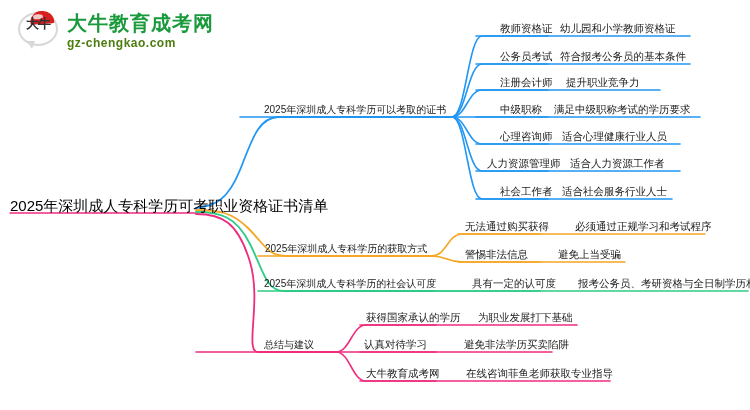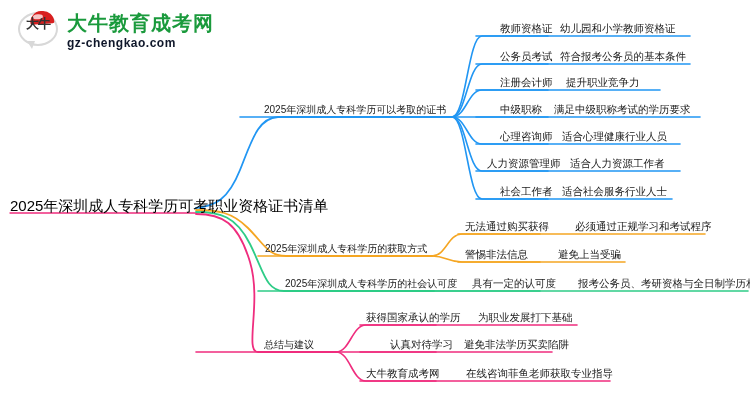--- a/index.html
+++ b/index.html
@@ -82,21 +82,21 @@
     font-size: 20px;
     font-weight: bold;
     color: #1a9a3c;
     letter-spacing: 1px;
     white-space: nowrap;
   }
   #logo-sub {
     margin-top: 4px;
     font-size: 12px;
     font-weight: bold;
-    color: #0f172a;
+    color: #4d7c0f;
     letter-spacing: .5px;
     white-space: nowrap;
   }
 
   
   #map-svg {
     position: absolute;
     left: 0; top: 0;
     width: 750px; height: 410px;
   }
@@ -195,23 +195,23 @@
 <div class="node lvl3" style="left:570px; top:157px;">适合人力资源工作者</div>
 <div class="node lvl3" style="left:500px; top:185px;">社会工作者</div>
 <div class="node lvl3" style="left:562px; top:185px;">适合社会服务行业人士</div>
 
 <div class="node lvl2" style="left:265px; top:242px;">2025年深圳成人专科学历的获取方式</div>
 <div class="node lvl3" style="left:465px; top:220px;">无法通过购买获得</div>
 <div class="node lvl3" style="left:575px; top:220px;">必须通过正规学习和考试程序</div>
 <div class="node lvl3" style="left:465px; top:248px;">警惕非法信息</div>
 <div class="node lvl3" style="left:558px; top:248px;">避免上当受骗</div>
 
-<div class="node lvl2" style="left:264px; top:277px;margin-left:21px;">2025年深圳成人专科学历的社会认可度</div>
+<div class="node lvl2" style="left:264px; top:277px;">2025年深圳成人专科学历的社会认可度</div>
 <div class="node lvl3" style="left:472px; top:277px;">具有一定的认可度</div>
 <div class="node lvl3" style="left:578px; top:277px;">报考公务员、考研资格与全日制学历相同</div>
 
 <div class="node lvl2" style="left:264px; top:338px;">总结与建议</div>
 <div class="node lvl3" style="left:366px; top:311px;">获得国家承认的学历</div>
 <div class="node lvl3" style="left:478px; top:311px;">为职业发展打下基础</div>
-<div class="node lvl3" style="left:390px; top:338px;">认真对待学习</div>
+<div class="node lvl3" style="left:364px; top:338px;">认真对待学习</div>
 <div class="node lvl3" style="left:464px; top:338px;">避免非法学历买卖陷阱</div>
 <div class="node lvl3" style="left:366px; top:367px;">大牛教育成考网</div>
 <div class="node lvl3" style="left:466px; top:367px;">在线咨询菲鱼老师获取专业指导</div>
 
 </body></html>

